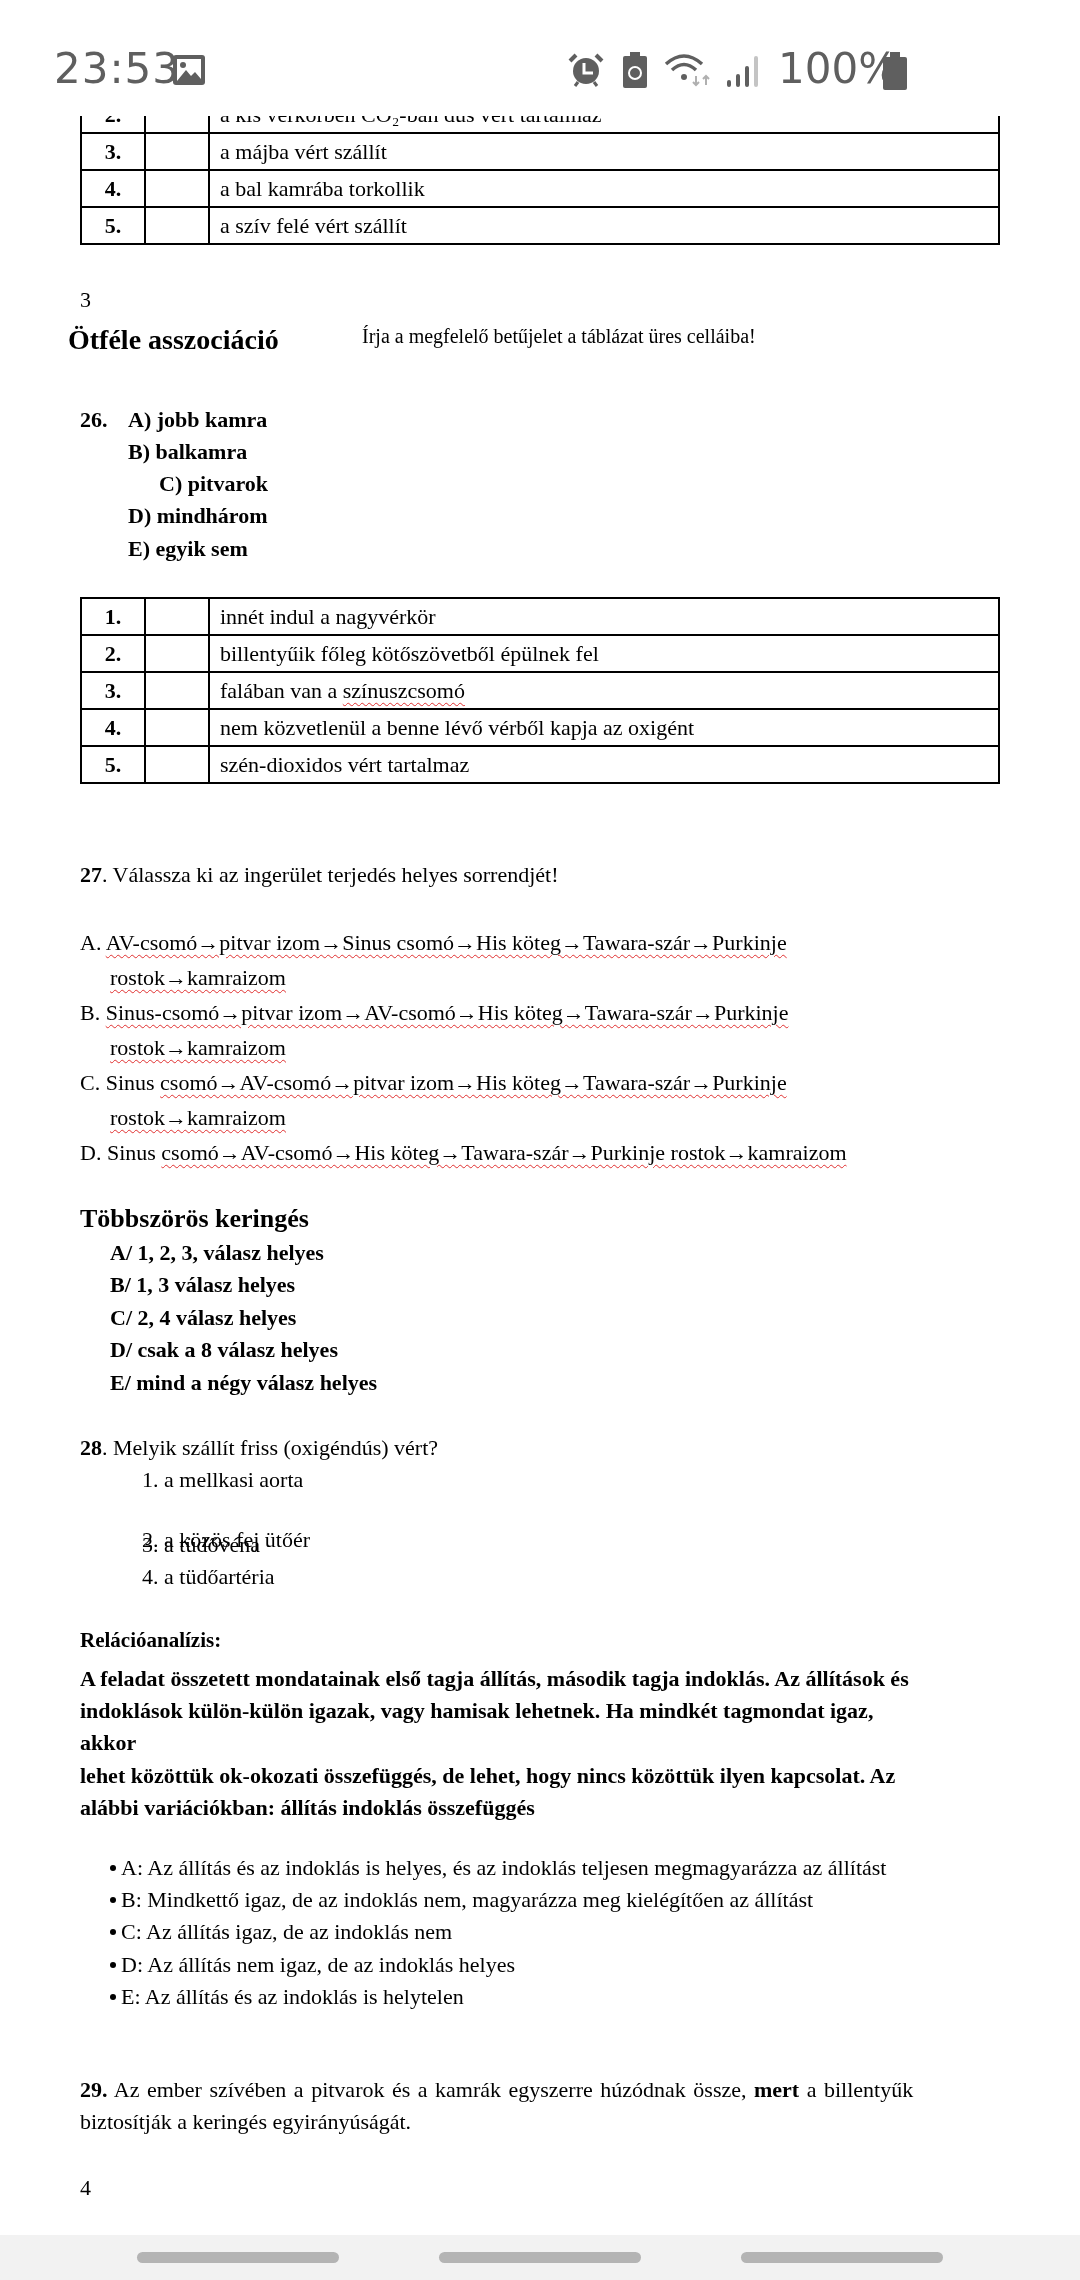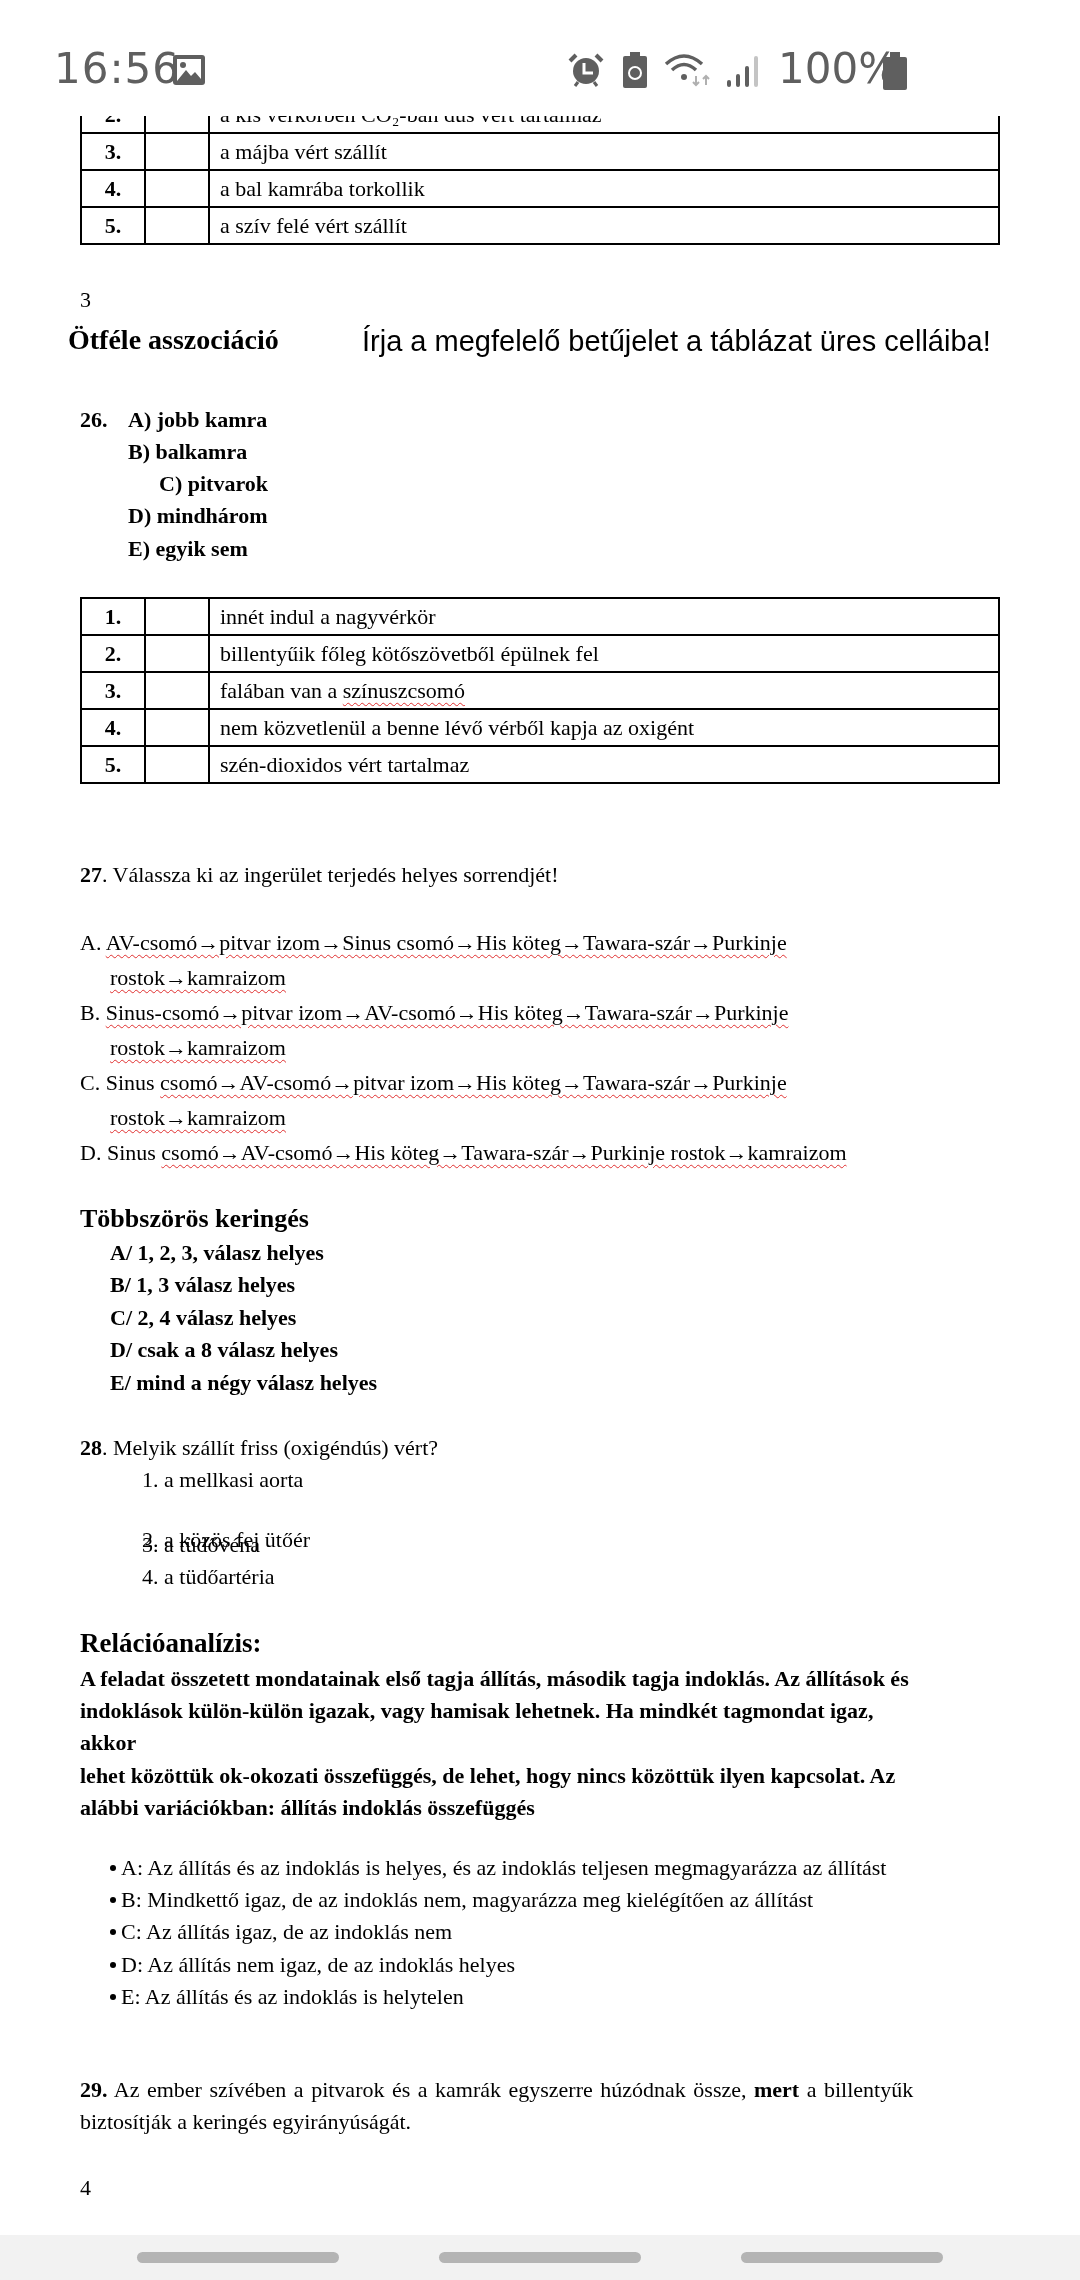--- a/index.html
+++ b/index.html
@@ -19,21 +19,21 @@
   .squig { text-decoration: underline wavy #e03030; text-decoration-thickness:1px; text-underline-offset:4px; }
   .t22 { font-size:22px; }
   .b { font-weight:bold; }
   .nav { position:absolute; left:0; top:2235px; width:1080px; height:45px; background:#f2f2f2; }
   .pill { position:absolute; top:17px; width:202px; height:11px; border-radius:6px; background:#b4b4b4; }
 </style>
 </head>
 <body>
 
 <div id="status-bar">
-  <span class="sb-time">16:56</span>
+  <span class="sb-time">23:53</span>
   <svg class="sb-icon" style="left:172px;top:54px" width="34" height="32" viewBox="0 0 34 32">
     <rect x="1" y="1" width="32" height="30" rx="3" fill="#5f5f5f"></rect>
     <rect x="5" y="5" width="24" height="22" fill="#fff"></rect>
     <circle cx="11" cy="11" r="3" fill="#5f5f5f"></circle>
     <path d="M5 27 L14 16 L19 22 L23 18 L29 25 L29 27 Z" fill="#5f5f5f"></path>
   </svg>
   <svg class="sb-icon" style="left:566px;top:52px" width="40" height="36" viewBox="0 0 40 36">
     <circle cx="20" cy="19" r="13" fill="#5f5f5f"></circle>
     <path d="M18 11 V21 H27" stroke="#fff" stroke-width="3" fill="none"></path>
     <path d="M4 9 L10 3" stroke="#5f5f5f" stroke-width="4"></path>
@@ -88,21 +88,21 @@
           <td class="num">5.</td>
           <td class="blank"></td>
           <td class="desc">a szív felé vért szállít</td>
         </tr>
       </tbody>
   </table>
 
   <div class="abs t22" style="left:80px;top:287px;">3</div>
 
   <div class="abs" style="left:68px;top:324px;font-size:28px;font-weight:bold;">Ötféle asszociáció</div>
-  <div class="abs" style="left:362px;top:325px;font-size:29px;font-family:Liberation Sans, sans-serif;">Írja a megfelelő betűjelet a táblázat üres celláiba!</div>
+  <div class="abs" style="left:362px;top:325px;font-size:20px;font-family:Liberation Serif, serif;">Írja a megfelelő betűjelet a táblázat üres celláiba!</div>
 
   <div class="abs t22 b" style="left:80px;top:407px;">26.</div>
   <div id="q26-opts">
       <div class="abs t22 b" style="left:128px;top:407px;">A) jobb kamra</div>
       <div class="abs t22 b" style="left:128px;top:439px;">B) balkamra</div>
       <div class="abs t22 b" style="left:128px;top:471px;margin-left:31px;">C) pitvarok</div>
       <div class="abs t22 b" style="left:128px;top:503px;">D) mindhárom</div>
       <div class="abs t22 b" style="left:128px;top:536px;">E) egyik sem</div>
     </div>
 
@@ -161,21 +161,21 @@
   <div class="abs t22" style="left:80px;top:1435px;">
     <span class="b">28</span><span>. Melyik szállít friss (oxigéndús) vért?</span>
   </div>
   <div id="q28-items">
       <div class="abs t22" style="left:142px;top:1467px;">1. a mellkasi aorta</div>
       <div class="abs t22" style="left:142px;top:1499px;margin-top:28px;">2. a közös fej ütőér</div>
       <div class="abs t22" style="left:142px;top:1532px;">3. a tüdővéna</div>
       <div class="abs t22" style="left:142px;top:1564px;">4. a tüdőartéria</div>
     </div>
 
-  <div class="abs b" style="left:80px;top:1628px;font-size:27px;">Relációanalízis:</div>
+  <div class="abs b" style="left:80px;top:1628px;font-size:21px;">Relációanalízis:</div>
   <div id="rel-para">
       <div class="abs t22 b" style="left:80px;top:1666px;">A feladat összetett mondatainak első tagja állítás, második tagja indoklás. Az állítások és</div>
       <div class="abs t22 b" style="left:80px;top:1698px;">indoklások külön-külön igazak, vagy hamisak lehetnek. Ha mindkét tagmondat igaz,</div>
       <div class="abs t22 b" style="left:80px;top:1730px;">akkor</div>
       <div class="abs t22 b" style="left:80px;top:1763px;">lehet közöttük ok-okozati összefüggés, de lehet, hogy nincs közöttük ilyen kapcsolat. Az</div>
       <div class="abs t22 b" style="left:80px;top:1795px;">alábbi variációkban: állítás indoklás összefüggés</div>
     </div>
   <div id="rel-bullets">
       <div class="abs t22" style="left:110px;top:1855px;"><span style="display:inline-block;width:6px;height:6px;border-radius:3px;background:#000;margin-right:5px;vertical-align:middle;position:relative;top:-2px;"></span><span>A: Az állítás és az indoklás is helyes, és az indoklás teljesen megmagyarázza az állítást</span></div>
       <div class="abs t22" style="left:110px;top:1887px;"><span style="display:inline-block;width:6px;height:6px;border-radius:3px;background:#000;margin-right:5px;vertical-align:middle;position:relative;top:-2px;"></span><span>B: Mindkettő igaz, de az indoklás nem, magyarázza meg kielégítően az állítást</span></div>

